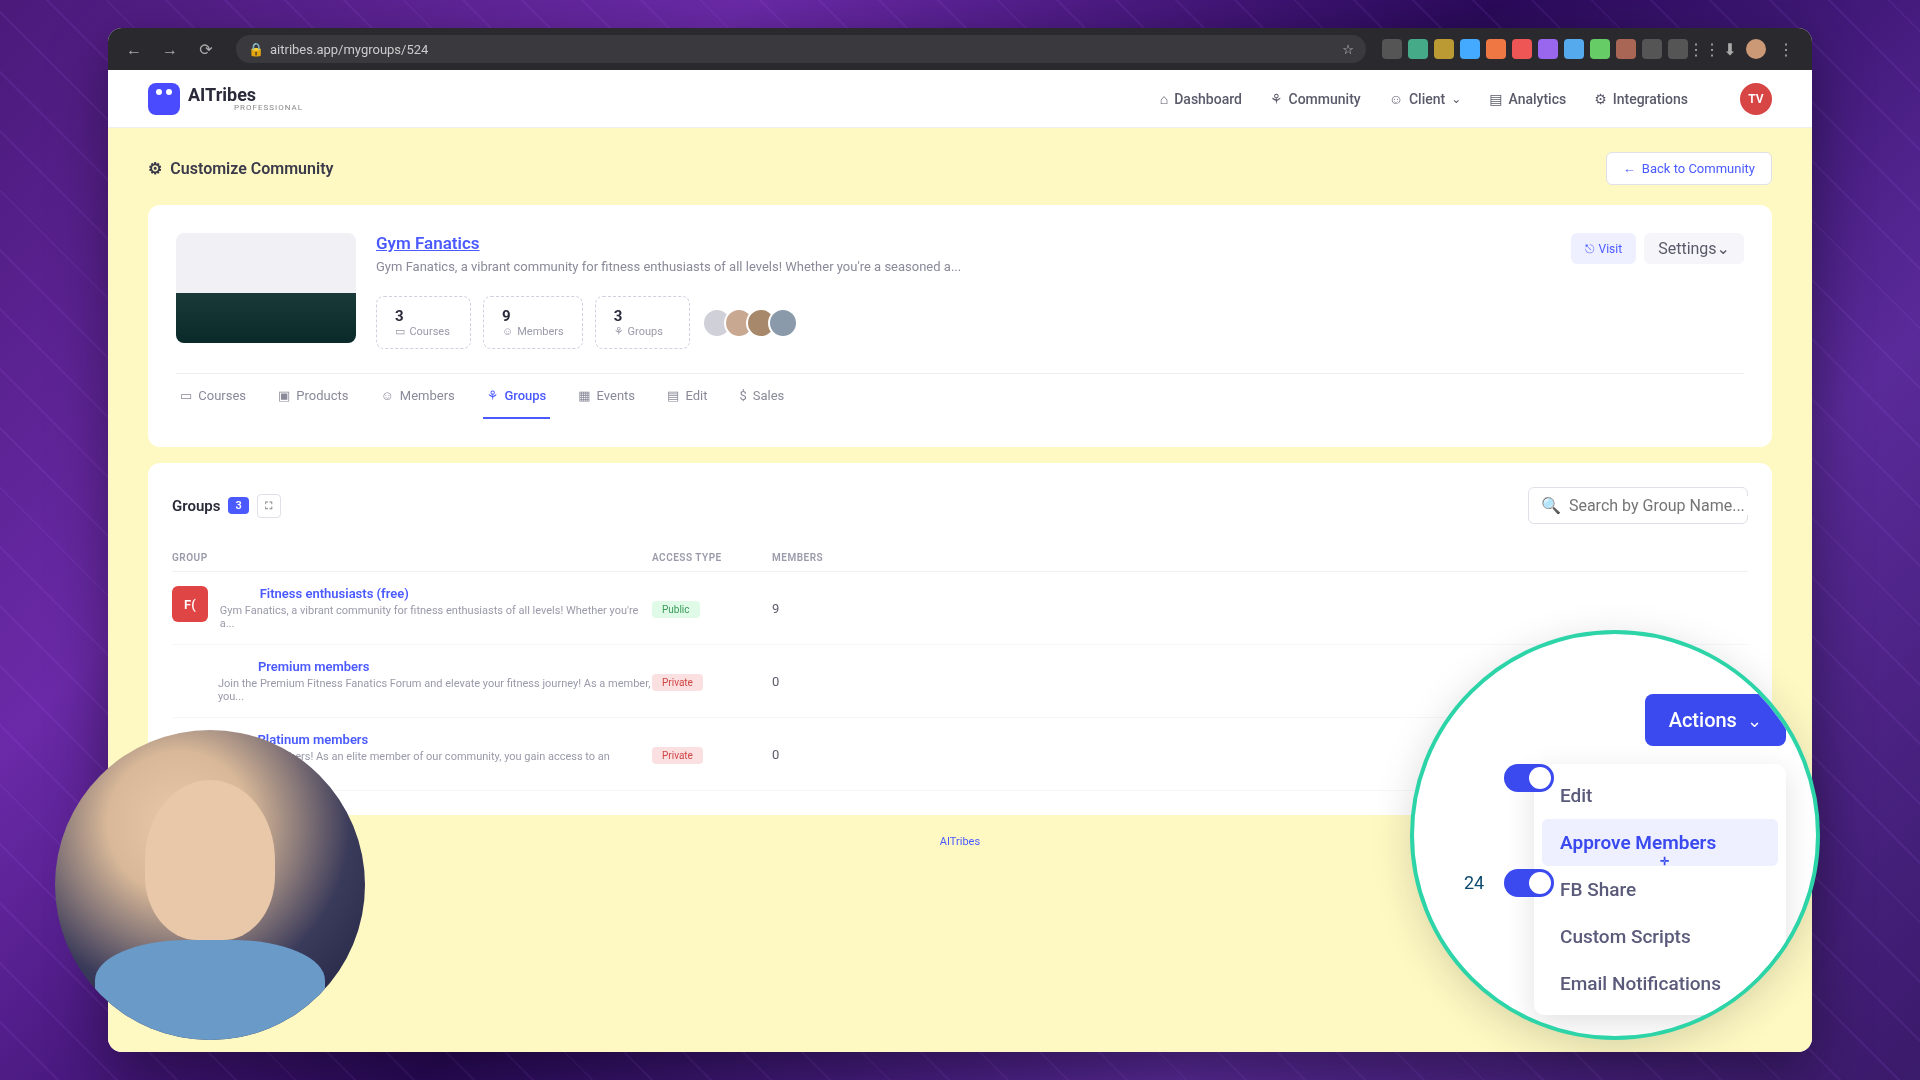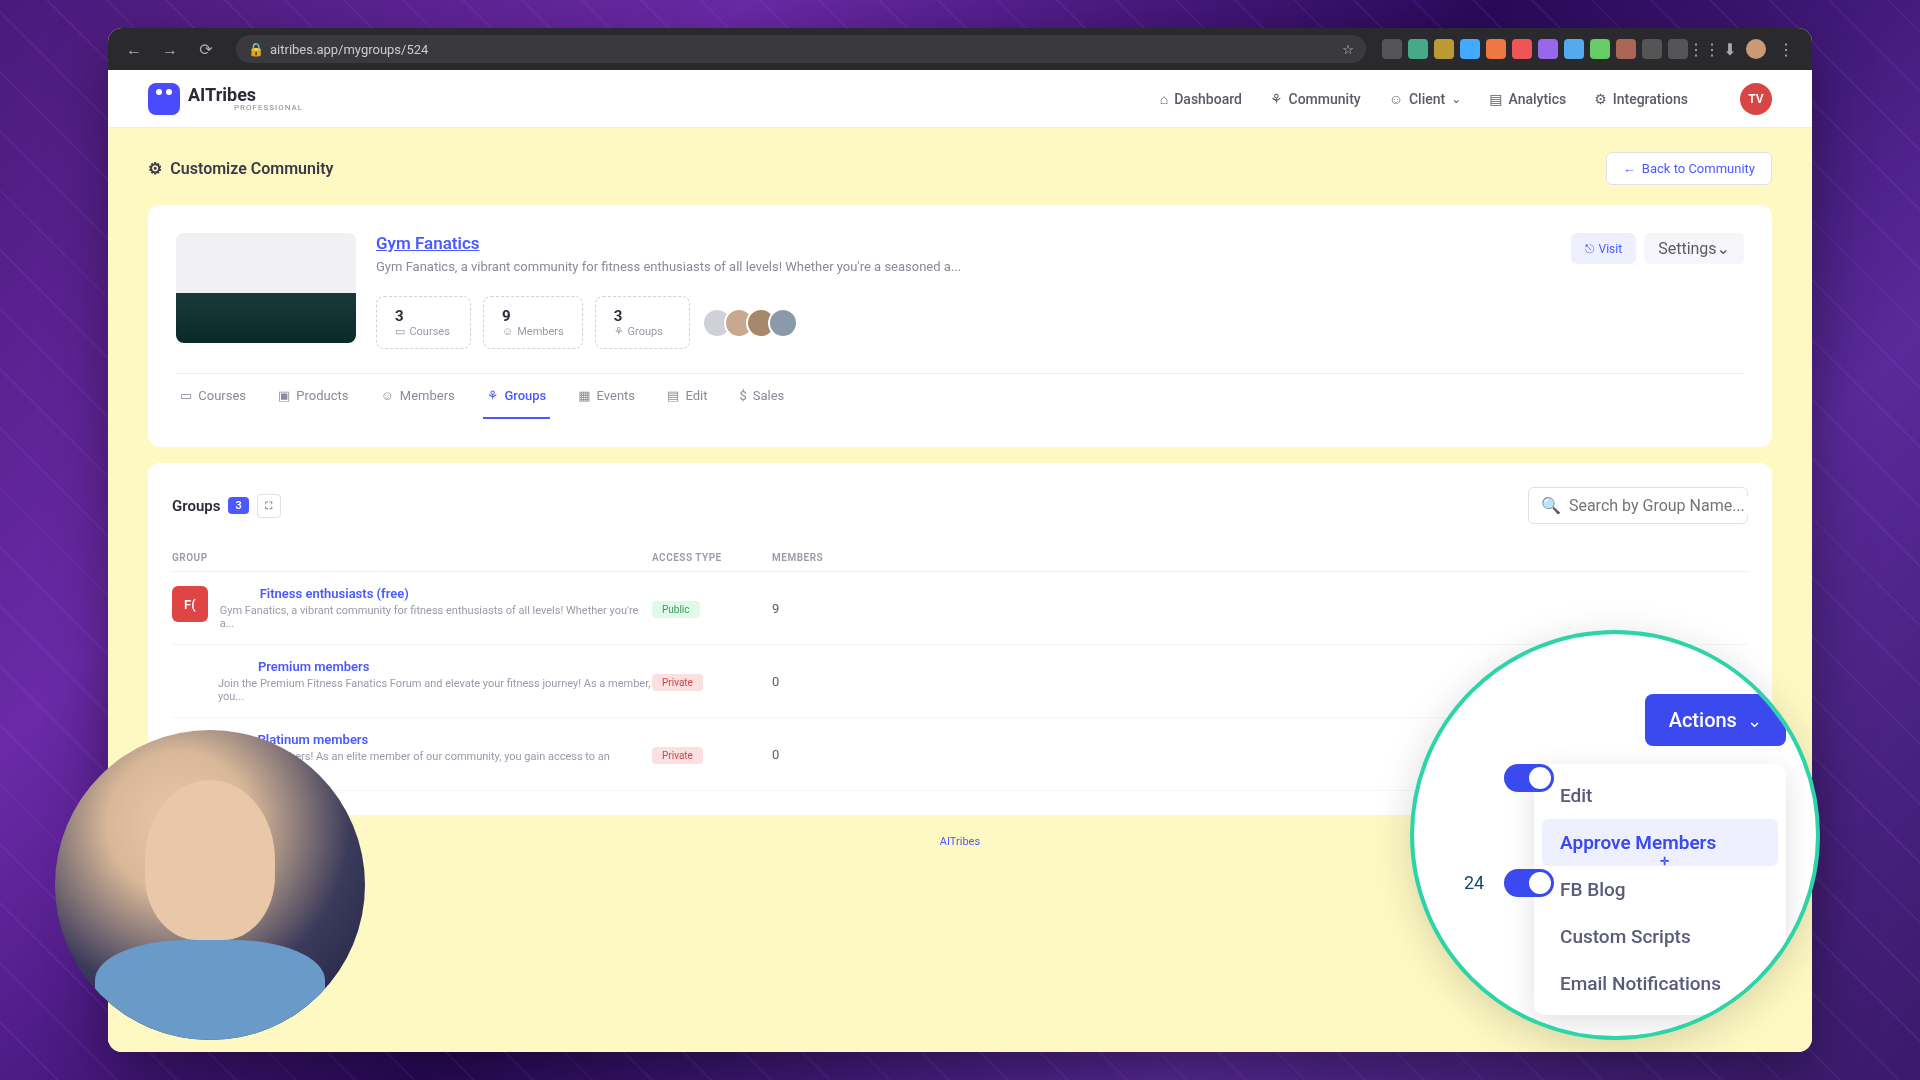--- a/index.html
+++ b/index.html
@@ -322,20 +322,20 @@
     <div class="zoom-num">24</div>
     <button class="actions-btn">
       <span>Actions</span>
     </button>
     <div class="dropdown-menu">
       <div class="menu-item">Edit</div>
       <div class="menu-item highlighted">
         <span>Approve Members</span>
         <span class="cursor-ptr">✛</span>
       </div>
-      <div class="menu-item">FB Blog</div>
+      <div class="menu-item">FB Share</div>
       <div class="menu-item">Custom Scripts</div>
       <div class="menu-item">Email Notifications</div>
     </div>
   </div>
 </div>
 
 <div class="webcam"></div>
 
 </body></html>

